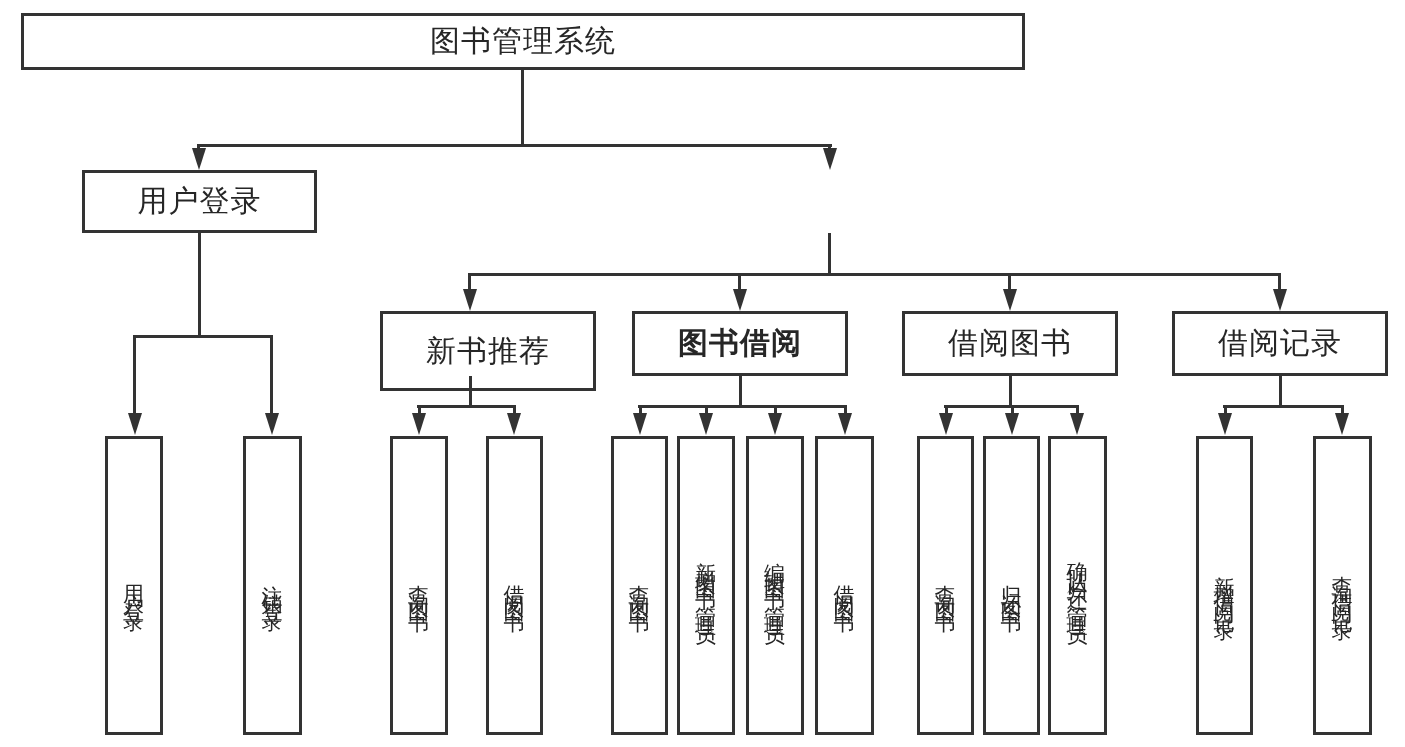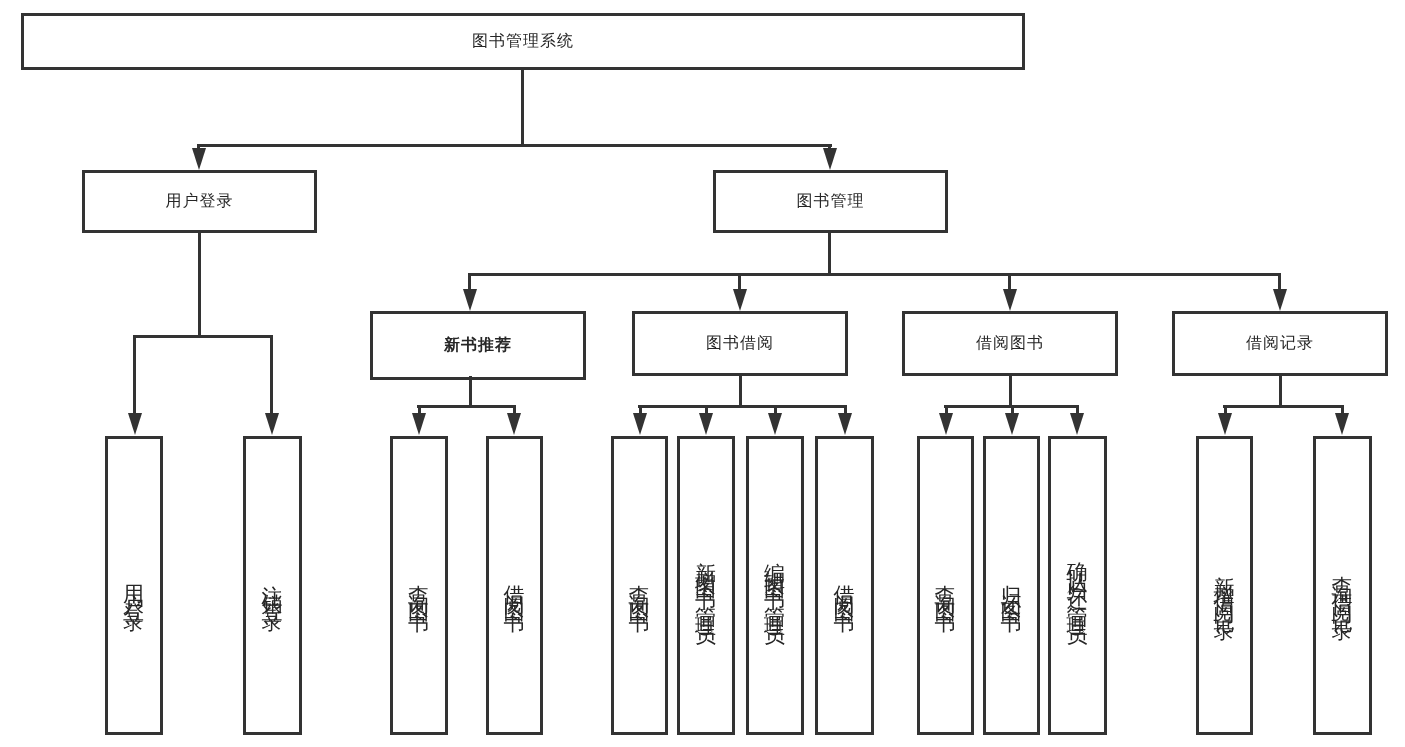--- a/index.html
+++ b/index.html
@@ -10,21 +10,21 @@
     --watermark:#b9b9b9;
   }
   html,body{margin:0;padding:0;background:#fff;}
   .stage{
     position:relative;width:1405px;height:747px;background:var(--bg);
     font-family:"Liberation Sans","DejaVu Sans",sans-serif;overflow:hidden;
   }
   .box{
     position:absolute;box-sizing:border-box;border:3px solid var(--line);
     background:var(--box-bg);display:flex;align-items:center;justify-content:center;
-    color:var(--text);font-size:16px;letter-spacing:1px;text-align:center;
+    color:var(--text);font-size:30px;letter-spacing:1px;text-align:center;
   }
   .leaf{
     writing-mode:vertical-rl;text-orientation:mixed;
     font-size:21px;letter-spacing:9px;line-height:1;padding:6px 0;
   }
   .hline,.vline{position:absolute;background:var(--line);}
   .arrow{
     position:absolute;width:0;height:0;
     border-left:7px solid transparent;border-right:7px solid transparent;
     border-top:22px solid var(--line);
@@ -42,21 +42,20 @@
   <div class="box" style="left:21px;top:13px;width:1004px;height:57px;">图书管理系统</div>
 
   <div class="vline" style="left:521px;top:70px;width:3px;height:74px;"></div>
   <div class="hline" style="left:197px;top:144px;width:635px;height:3px;"></div>
   <div class="vline" style="left:197px;top:144px;width:3px;height:8px;"></div>
   <div class="arrow" style="left:192px;top:148px;"></div>
   <div class="vline" style="left:828px;top:144px;width:3px;height:8px;"></div>
   <div class="arrow" style="left:823px;top:148px;"></div>
 
   <div class="box" style="left:82px;top:170px;width:235px;height:63px;">用户登录</div>
-  <div class="box" style="left:713px;top:170px;width:235px;height:63px;">图书管理</div>
 
   <div class="vline" style="left:198px;top:233px;width:3px;height:102px;"></div>
   <div class="hline" style="left:133px;top:335px;width:140px;height:3px;"></div>
   <div class="vline" style="left:133px;top:335px;width:3px;height:80px;"></div>
   <div class="arrow" style="left:128px;top:413px;"></div>
   <div class="vline" style="left:270px;top:335px;width:3px;height:80px;"></div>
   <div class="arrow" style="left:265px;top:413px;"></div>
 
   <div class="box leaf" style="left:105px;top:436px;width:58px;height:299px;">用户登录</div>
   <div class="box leaf" style="left:243px;top:436px;width:59px;height:299px;">注销登录</div>
@@ -65,22 +64,22 @@
   <div class="hline" style="left:468px;top:273px;width:813px;height:3px;"></div>
   <div class="vline" style="left:468px;top:273px;width:3px;height:18px;"></div>
   <div class="arrow" style="left:463px;top:289px;"></div>
   <div class="vline" style="left:738px;top:273px;width:3px;height:18px;"></div>
   <div class="arrow" style="left:733px;top:289px;"></div>
   <div class="vline" style="left:1008px;top:273px;width:3px;height:18px;"></div>
   <div class="arrow" style="left:1003px;top:289px;"></div>
   <div class="vline" style="left:1278px;top:273px;width:3px;height:18px;"></div>
   <div class="arrow" style="left:1273px;top:289px;"></div>
 
-  <div class="box" style="left:370px;top:311px;width:216px;height:69px;font-weight:bold;">新书推荐</div>
-  <div class="box" style="left:632px;top:311px;width:216px;height:65px;">图书借阅</div>
+  <div class="box" style="left:380px;top:311px;width:216px;height:80px;">新书推荐</div>
+  <div class="box" style="left:632px;top:311px;width:216px;height:65px;font-weight:bold;">图书借阅</div>
   <div class="box" style="left:902px;top:311px;width:216px;height:65px;">借阅图书</div>
   <div class="box" style="left:1172px;top:311px;width:216px;height:65px;">借阅记录</div>
 
   <div class="vline" style="left:469px;top:376px;width:3px;height:29px;"></div>
   <div class="hline" style="left:417px;top:405px;width:99px;height:3px;"></div>
   <div class="vline" style="left:418px;top:405px;width:3px;height:10px;"></div>
   <div class="arrow" style="left:412px;top:413px;"></div>
   <div class="vline" style="left:513px;top:405px;width:3px;height:10px;"></div>
   <div class="arrow" style="left:507px;top:413px;"></div>
 

